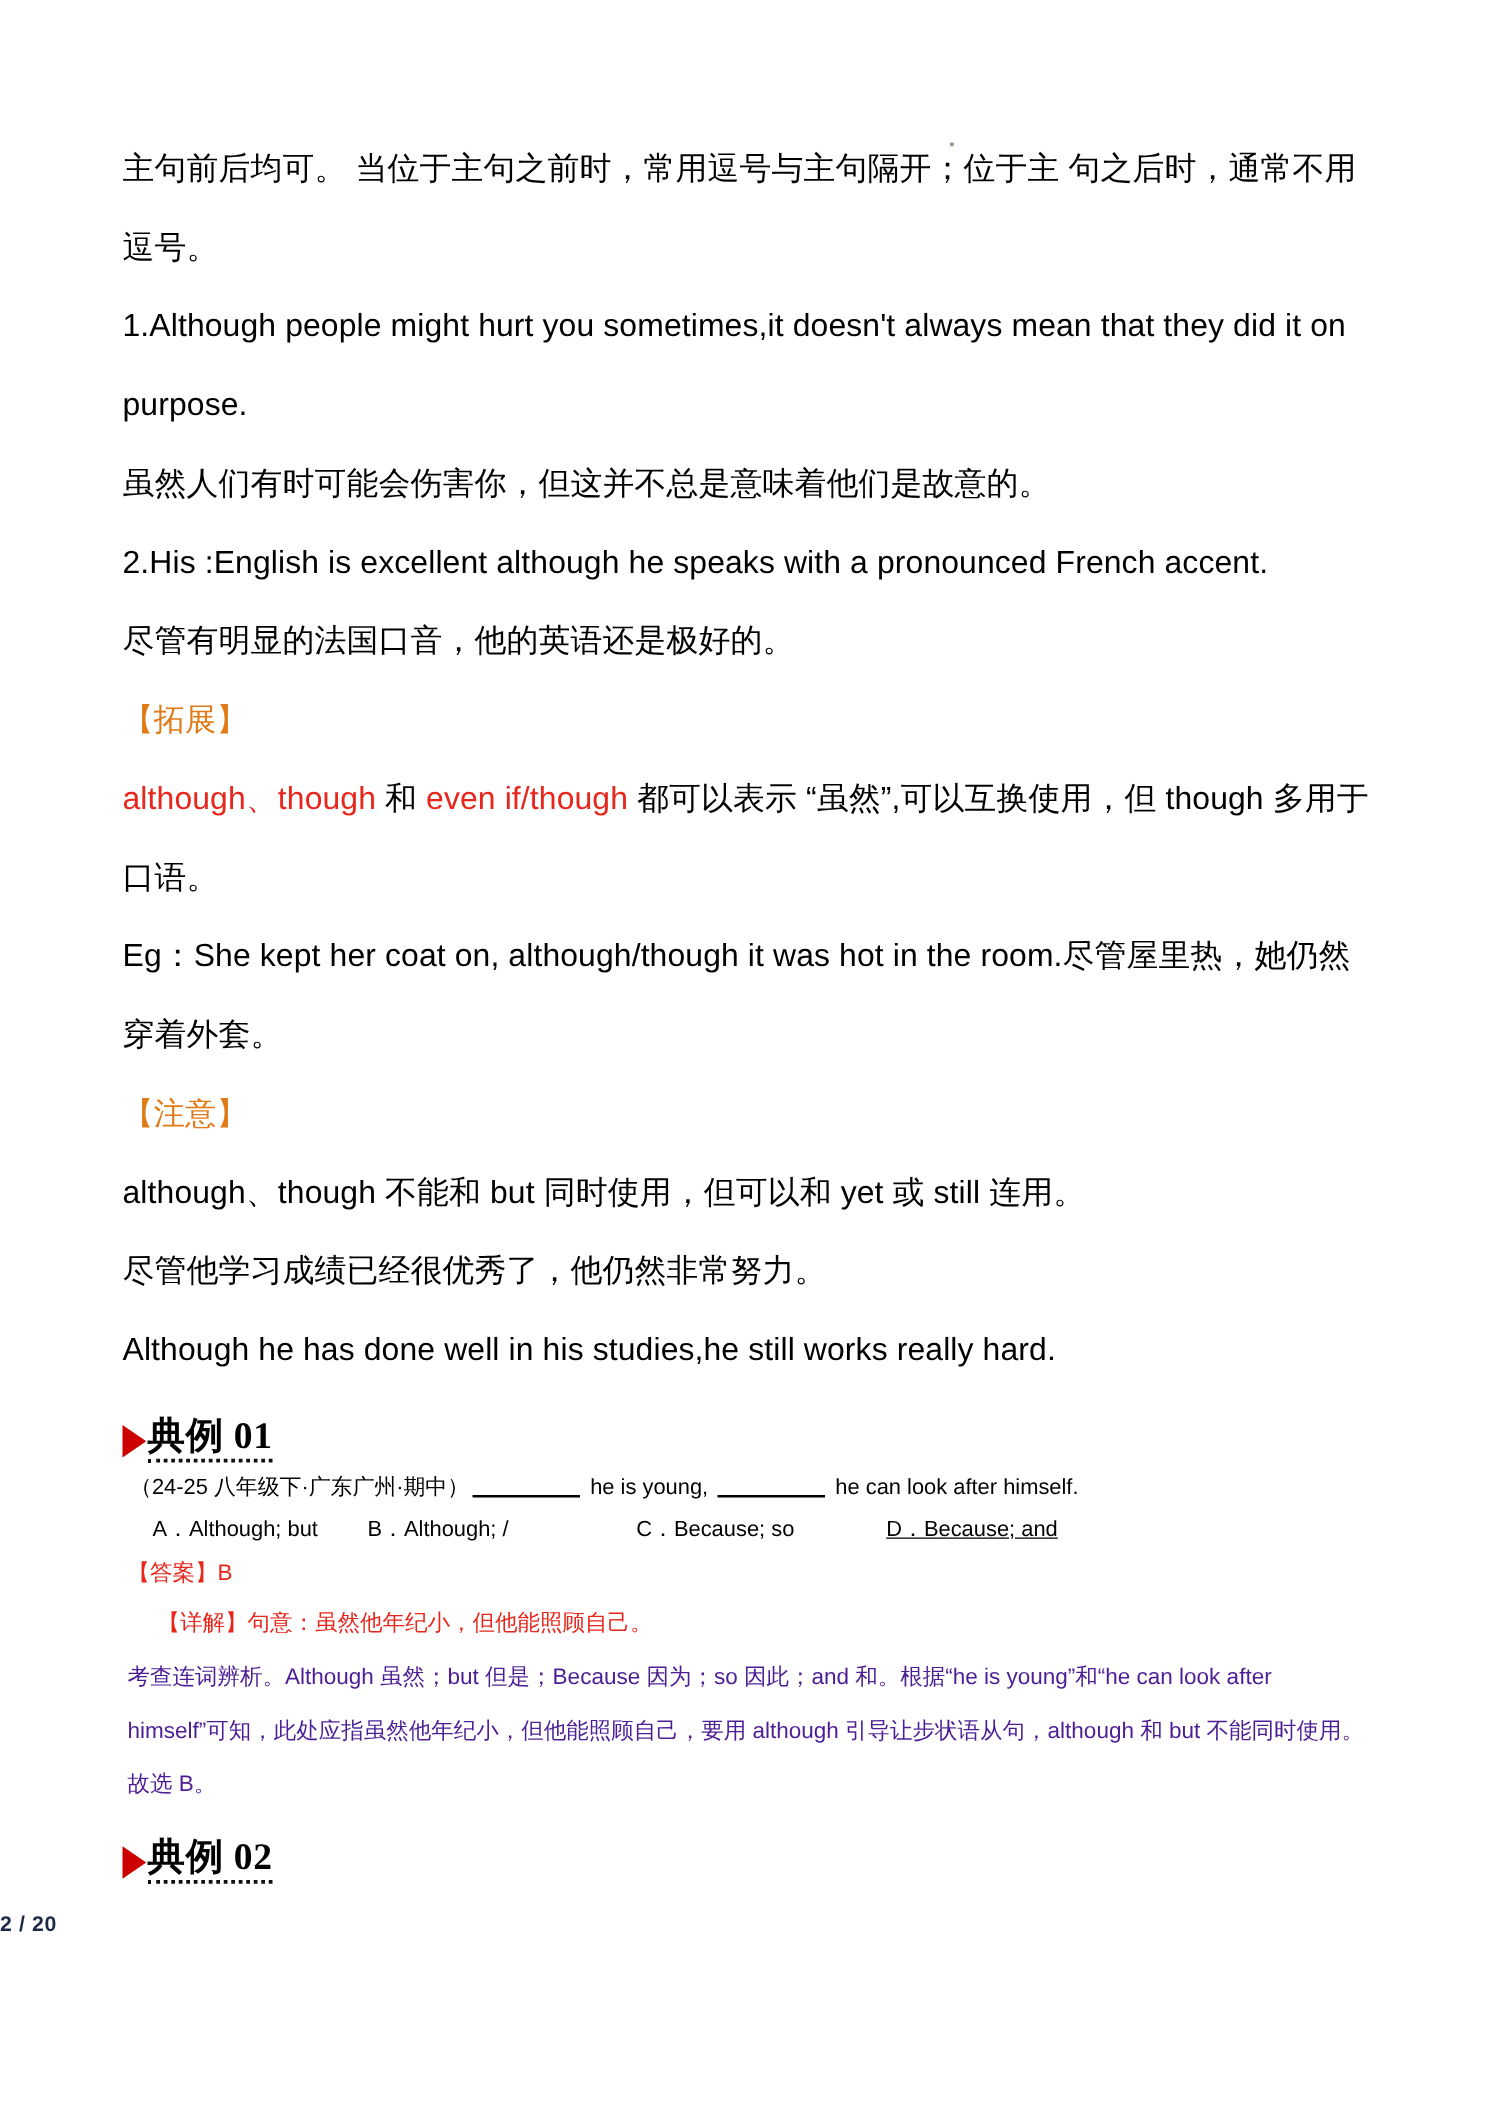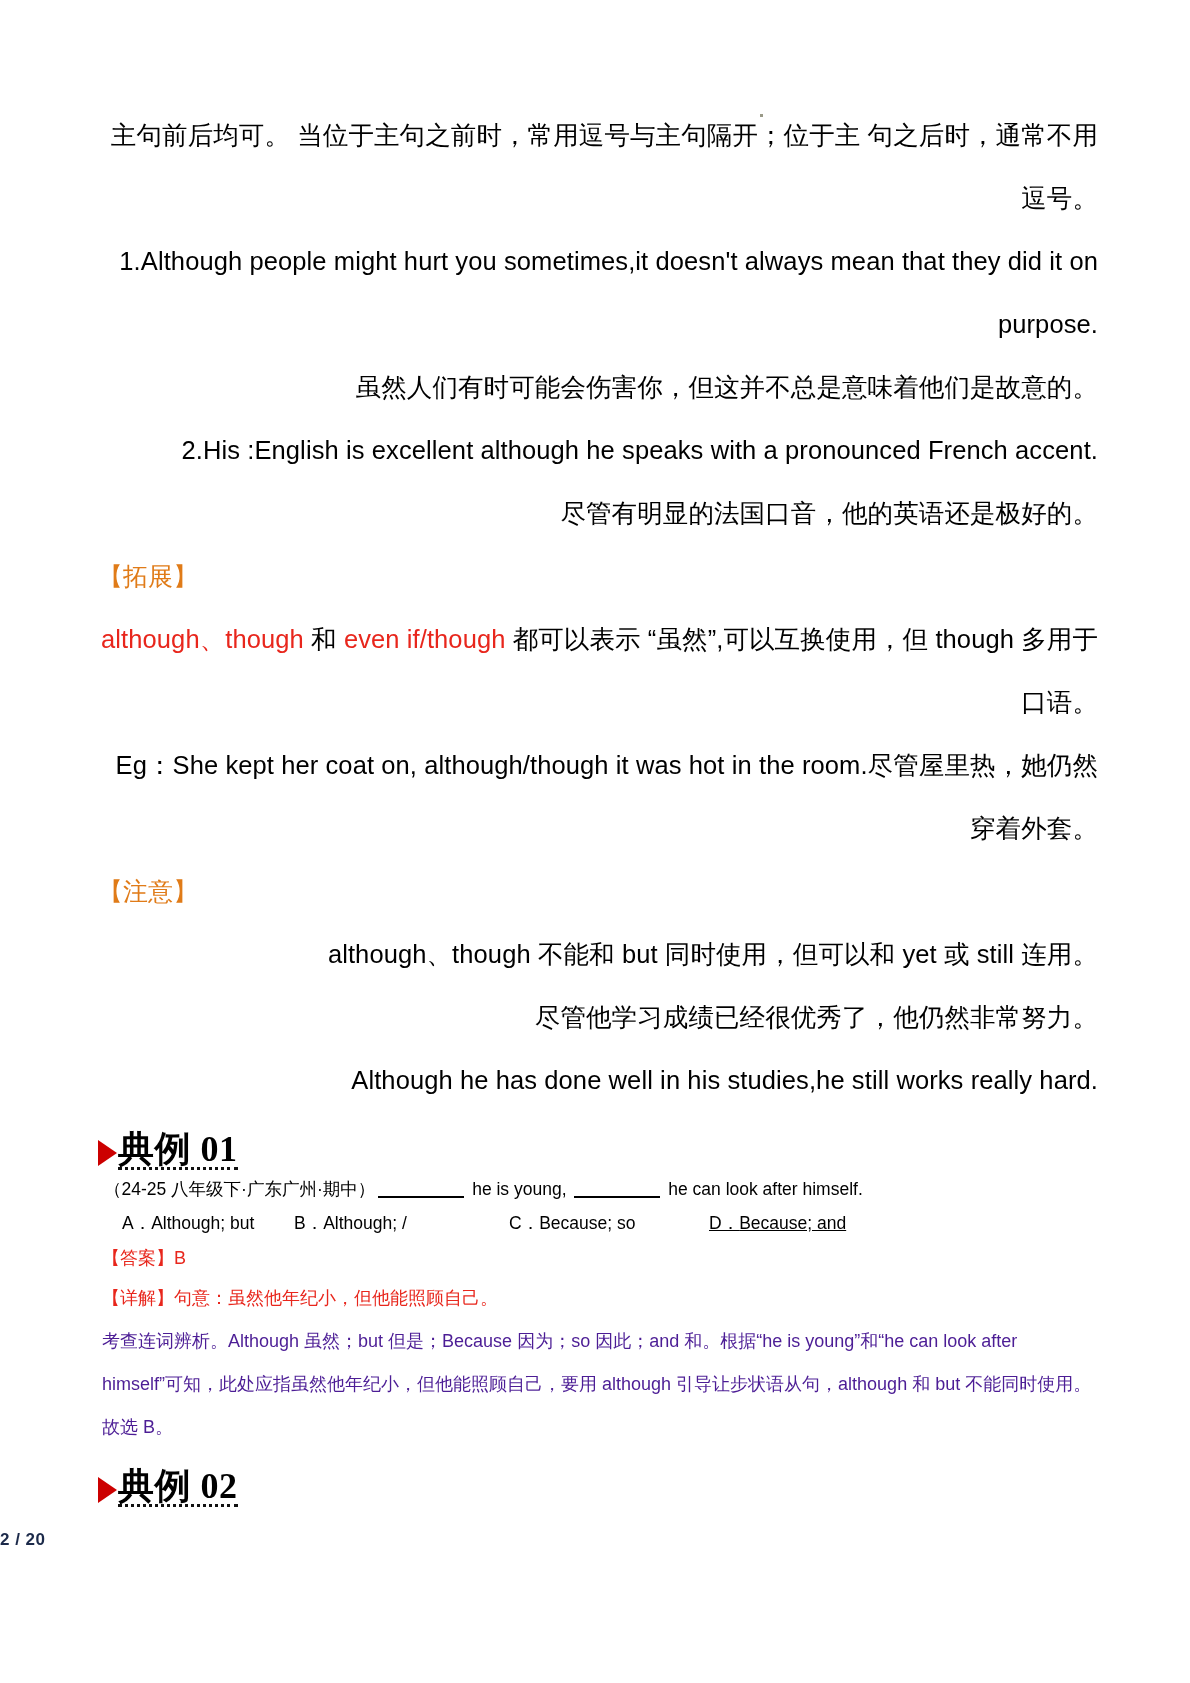--- a/index.html
+++ b/index.html
@@ -34,21 +34,20 @@
     background: #9a9a88;
   }
 
   
   .body-line {
     font-size: 25.5px;
     line-height: 63px;
     letter-spacing: 0.1px;
     color: #000000;
     white-space: normal;
-    text-align: right;
   }
 
   .red { color: #e8261c; }
 
   
   .tag-heading {
     font-size: 25px;
     line-height: 63px;
     color: #e07b18;
     font-weight: 400;
@@ -67,21 +66,21 @@
     height: 0;
     border-top: 13px solid transparent;
     border-bottom: 13px solid transparent;
     border-left: 19px solid #cc0000;
     margin-right: 1px;
     margin-bottom: 4px;
     flex: 0 0 auto;
   }
   .example-title {
     font-family: "Liberation Serif", "DejaVu Serif", serif;
-    font-size: 36px;
+    font-size: 30px;
     font-weight: bold;
     color: #000000;
     line-height: 34px;
     border-bottom: 3px dotted #111111;
     padding-bottom: 1px;
     letter-spacing: 0.5px;
   }
 
   
   .q-meta {
@@ -114,20 +113,21 @@
     font-size: 18px;
     line-height: 37px;
     color: #e8261c;
     padding-left: 4px;
   }
   .exp-line {
     font-size: 18px;
     line-height: 43px;
     color: #e8261c;
     padding-left: 4px;
+    margin-left: 24px;
   }
   .exp-body {
     font-size: 18px;
     line-height: 43px;
     color: #4c1d95;
     padding-left: 4px;
     width: 1000px;
   }
 
   .footer {

